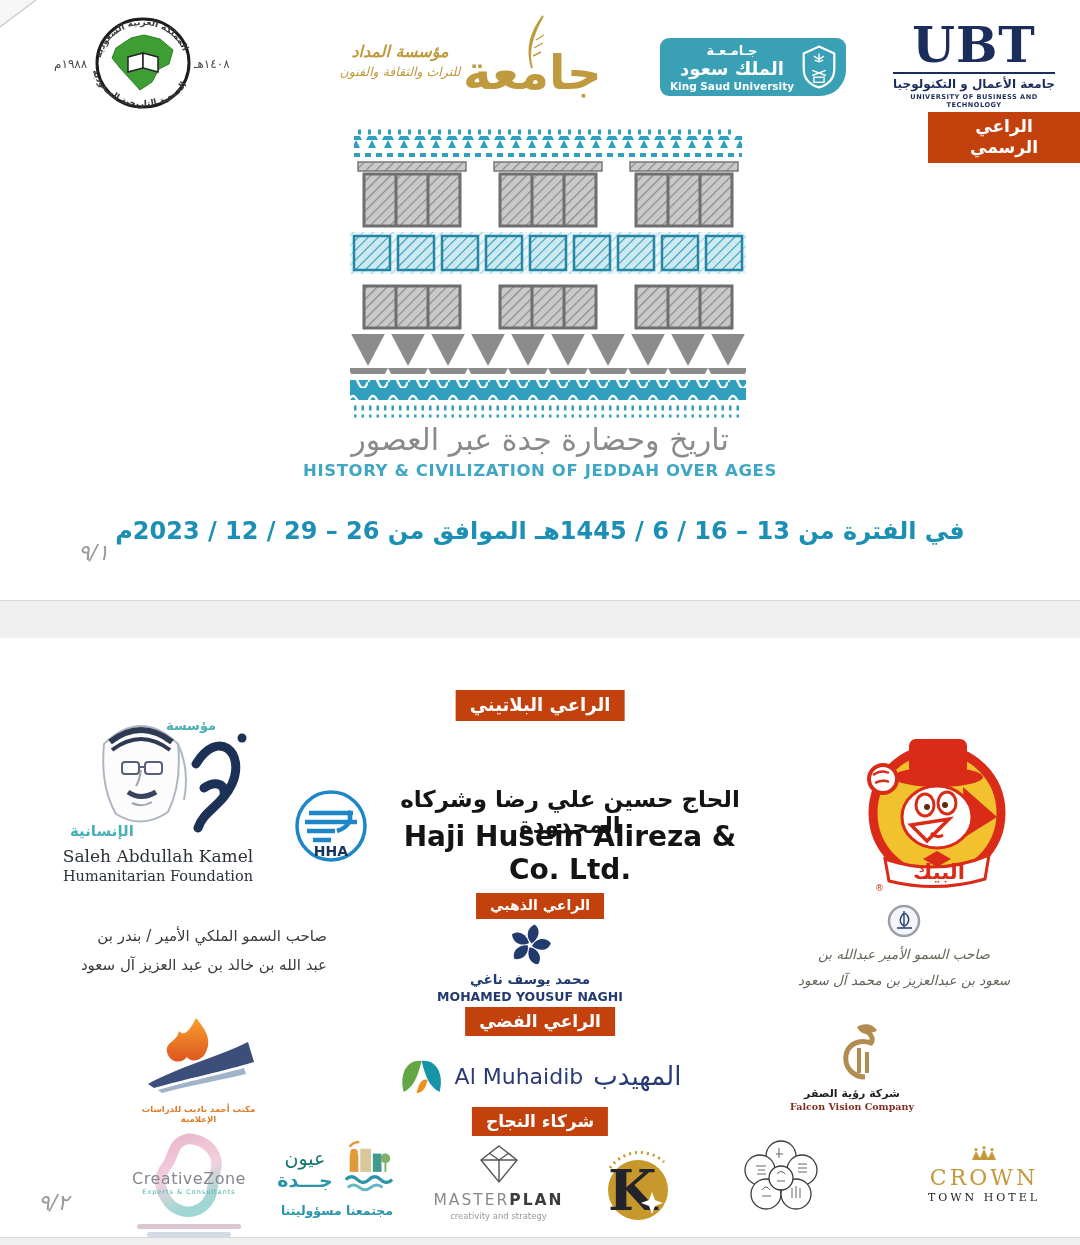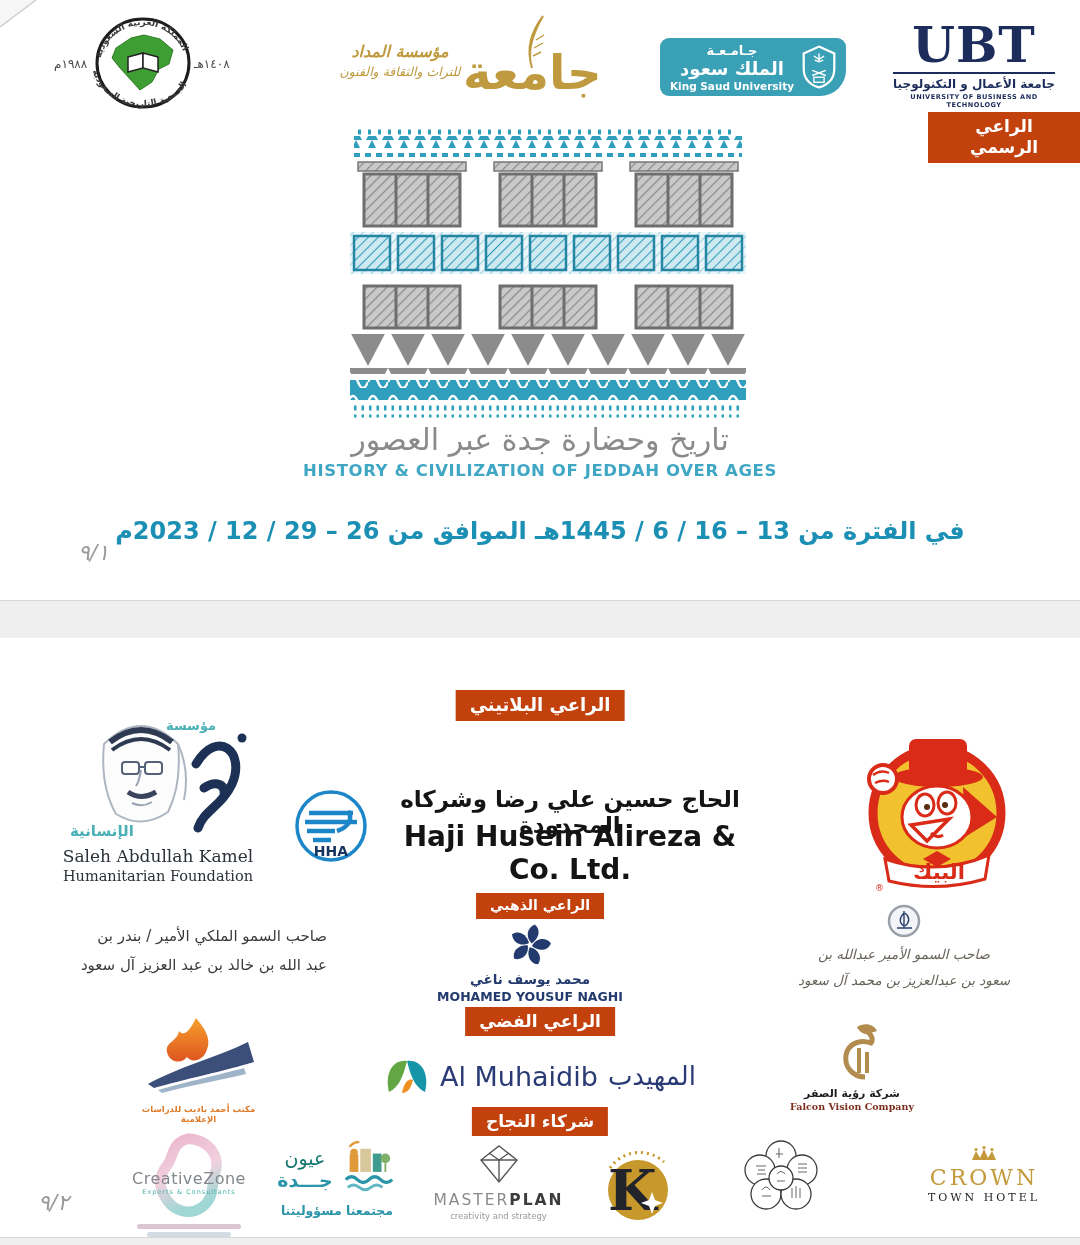--- a/index.html
+++ b/index.html
@@ -276,21 +276,21 @@
     </div>
 
     <div class="abs badge" style="left:50%;transform:translateX(-50%);top:369px;font-size:17px;" dir="rtl">الراعي الفضي</div>
 
     <div class="abs" style="left:50%;transform:translateX(-50%);top:418px;display:flex;align-items:center;gap:10px;">
       <svg width="46" height="40" viewBox="0 0 46 40">
         <path d="M5,36 C0,16 10,3 23,5 C19,21 15,31 5,36 Z" fill="#62a744"></path>
         <path d="M41,36 C46,16 36,3 23,5 C27,21 31,31 41,36 Z" fill="#1795a8"></path>
         <path d="M18,37 C20,27 24,22 29,24 C27,32 24,37 18,37 Z" fill="#ef8f1f"></path>
       </svg>
-      <span style="font-size:27px;color:#2a3a74;">Al Muhaidib</span>
+      <span style="font-size:22px;color:#2a3a74;">Al Muhaidib</span>
       <span style="font-size:26px;color:#2a3a74;" dir="rtl">المهيدب</span>
     </div>
 
     <div class="abs" style="left:126px;top:378px;width:145px;text-align:center;">
       <svg width="130" height="82" viewBox="0 0 130 82">
         <defs>
           <linearGradient id="fl" x1="0" y1="0" x2="0" y2="1">
             <stop offset="0" stop-color="#f7a02c"></stop>
               <stop offset="1" stop-color="#de5520"></stop>
           </linearGradient>

